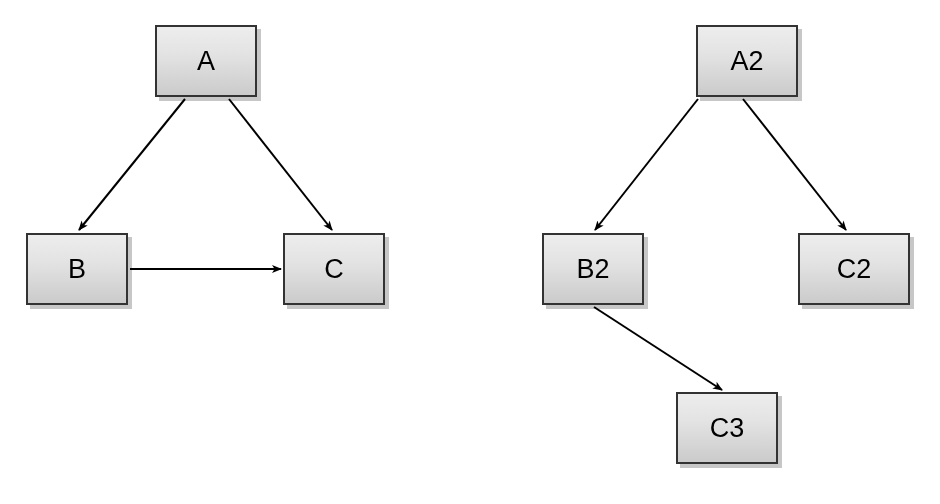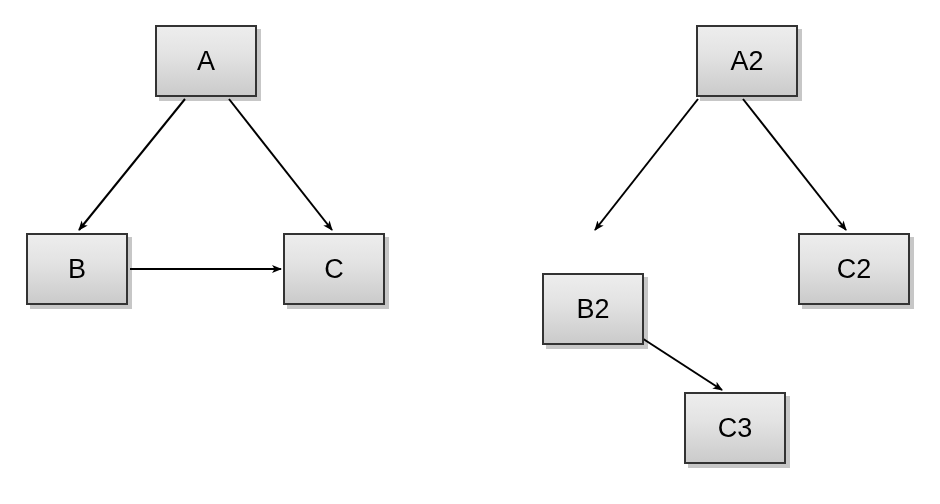--- a/index.html
+++ b/index.html
@@ -76,24 +76,24 @@
       </div>
       <div class="node" style="left: 26px; top: 233px; width: 102px; height: 72px;">
         <span class="node-label">B</span>
       </div>
       <div class="node" style="left: 283px; top: 233px; width: 102px; height: 72px;">
         <span class="node-label">C</span>
       </div>
       <div class="node" style="left: 669px; top: 25px; width: 102px; height: 72px; margin-left: 27px;">
         <span class="node-label">A2</span>
       </div>
-      <div class="node" style="left: 542px; top: 233px; width: 102px; height: 72px; margin-top: 40px;">
+      <div class="node" style="left: 542px; top: 233px; width: 102px; height: 72px;">
         <span class="node-label">B2</span>
       </div>
       <div class="node" style="left: 798px; top: 233px; width: 112px; height: 72px;">
         <span class="node-label">C2</span>
       </div>
-      <div class="node" style="left: 676px; top: 392px; width: 102px; height: 72px; margin-left: 8px;">
+      <div class="node" style="left: 676px; top: 392px; width: 102px; height: 72px;">
         <span class="node-label">C3</span>
       </div>
     </div>
 
 </div>
 
 </body></html>

